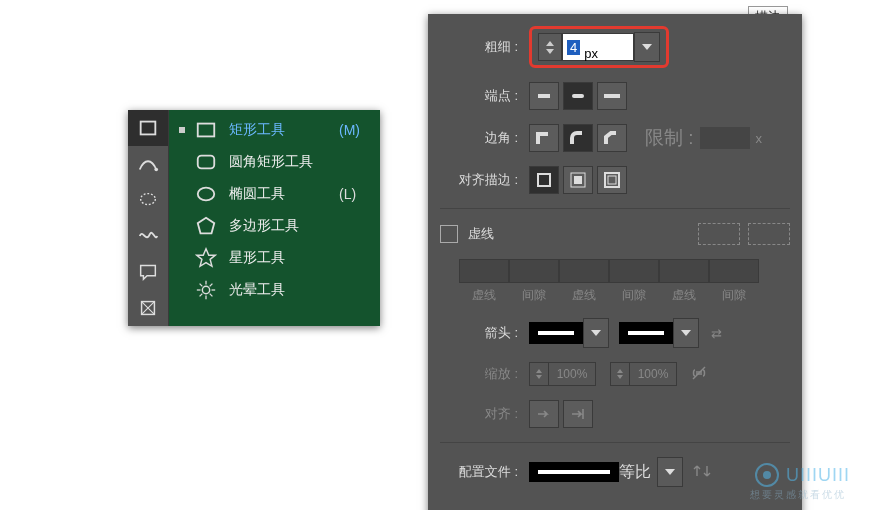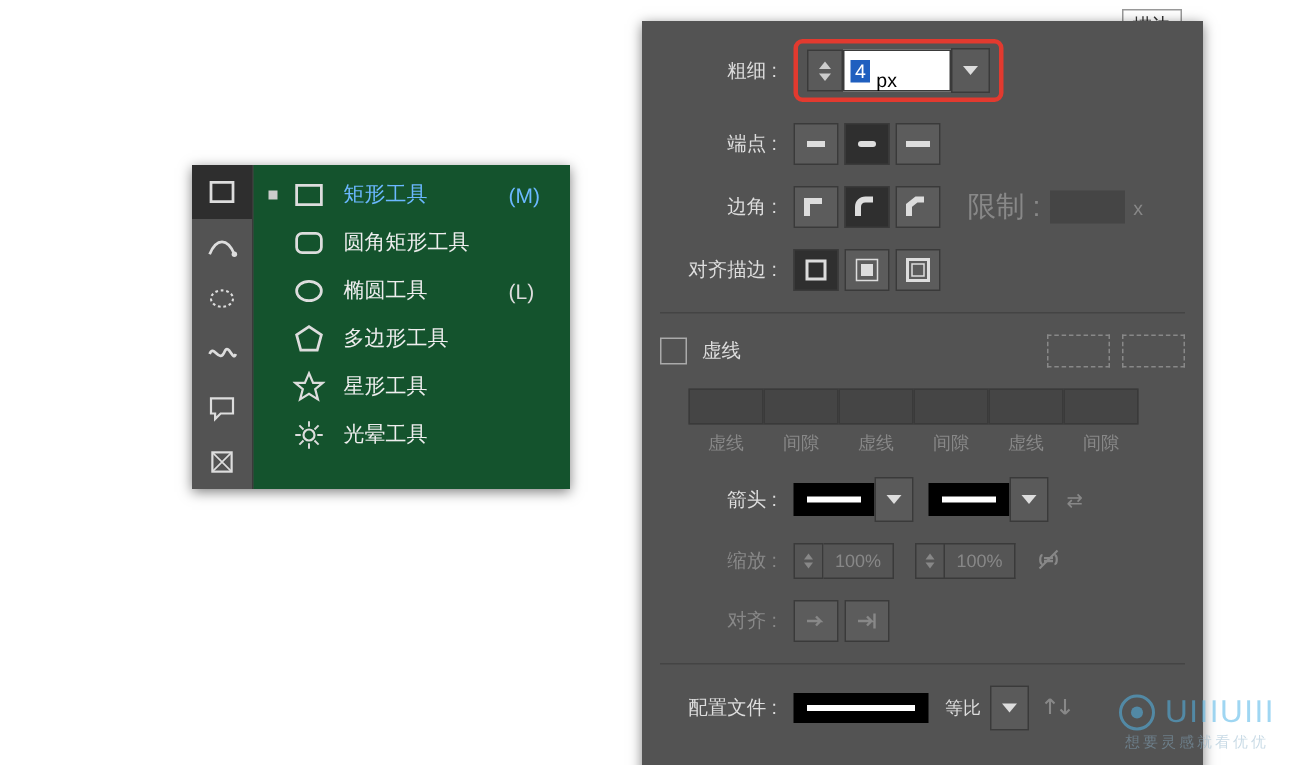--- a/index.html
+++ b/index.html
@@ -181,34 +181,34 @@
   .scale-val {
     width:46px; height:22px; background:#555; border:1px solid #3a3a3a; border-left:none;
     display:flex; align-items:center; justify-content:center; color:#888; font-size:12px;
   }
   .link-ico { margin-left:14px; color:#888; }
 
   .profile-swatch {
     width:90px; height:20px; background:#000; display:flex; align-items:center; justify-content:center;
   }
   .profile-swatch .line { width:72px; height:4px; background:#fff; }
-  .profile-lbl { color:#ddd; font-size:12px; margin-left:11px; }
+  .profile-lbl { color:#ddd; font-size:16px; margin-left:0; }
   .flip-ico { margin-left:10px; color:#888; }
 
   
   .tooltip-tag {
     position:absolute; left:748px; top:6px;
     background:#fff; border:1px solid #999; padding:1px 6px;
     color:#333; font-size:13px;
   }
 
   
   .watermark {
     position:absolute; right:20px; bottom:22px;
-    color:#52b6e8; opacity:.55; font-size:21px;
+    color:#52b6e8; opacity:.55; font-size:18px;
     display:flex; align-items:center; letter-spacing:1px;
   }
   .watermark svg { margin-right:6px; }
   .wm-sub { position:absolute; right:24px; bottom:8px; color:#8ab0c8; opacity:.45; font-size:10px; letter-spacing:2px; }
 
 </style>
 </head>
 <body>
 
 <div class="tooltip-tag">描边</div>

